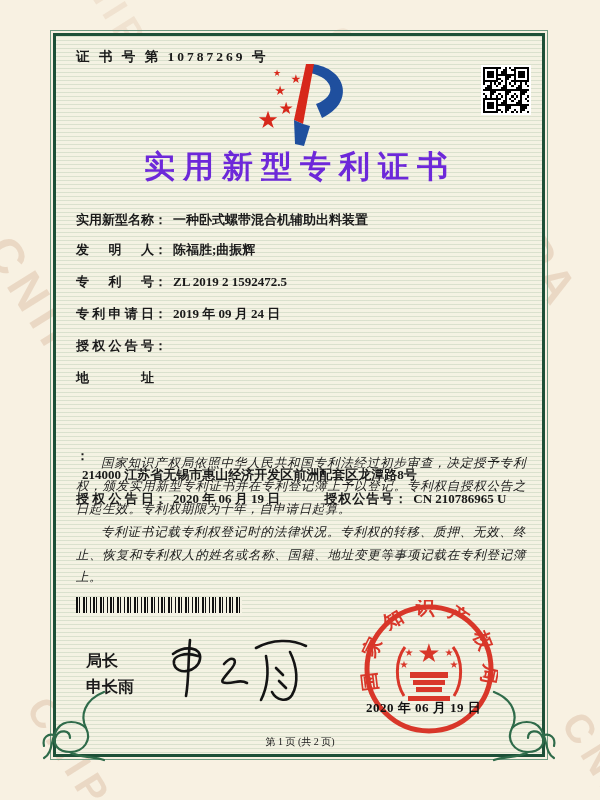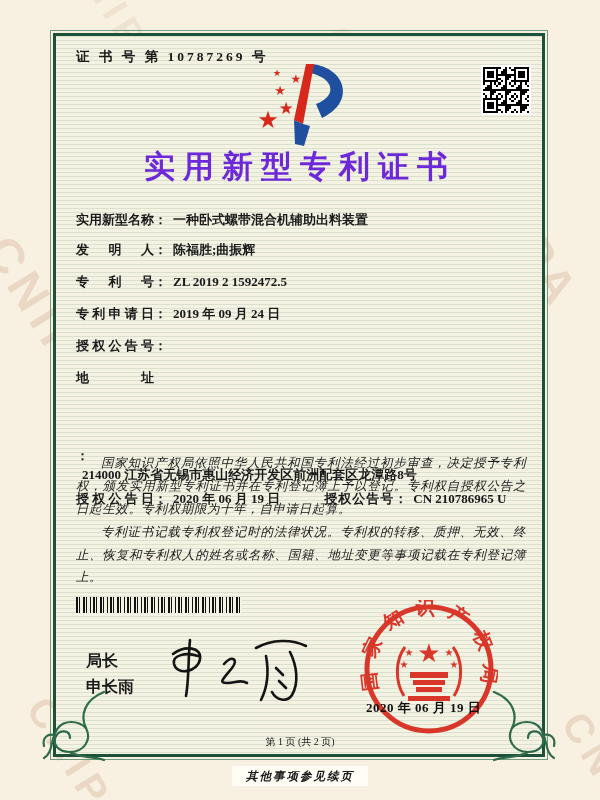--- a/index.html
+++ b/index.html
@@ -373,17 +373,14 @@
       <text x="94" y="68" font-size="10" text-anchor="middle" font-family="'DejaVu Sans',sans-serif">★</text>
       <path d="M50,72 h38 v6 h-38 z M53,80 h32 v5 h-32 z M56,87 h26 v5 h-26 z"></path>
       <path d="M44,96 C35,82 35,60 45,47" fill="none" stroke="#d7281b" stroke-width="3"></path>
       <path d="M94,96 C103,82 103,60 93,47" fill="none" stroke="#d7281b" stroke-width="3"></path>
       <rect x="48" y="96" width="42" height="5"></rect>
     </g>
   </svg>
   <div class="seal-date">2020 年 06 月 19 日</div>
 
   <div class="page-info">第 1 页 (共 2 页)</div>
-  <div class="note">
-    <span>其他事项参见续页</span>
-  </div>
 
 </div>
 
 </body></html>

